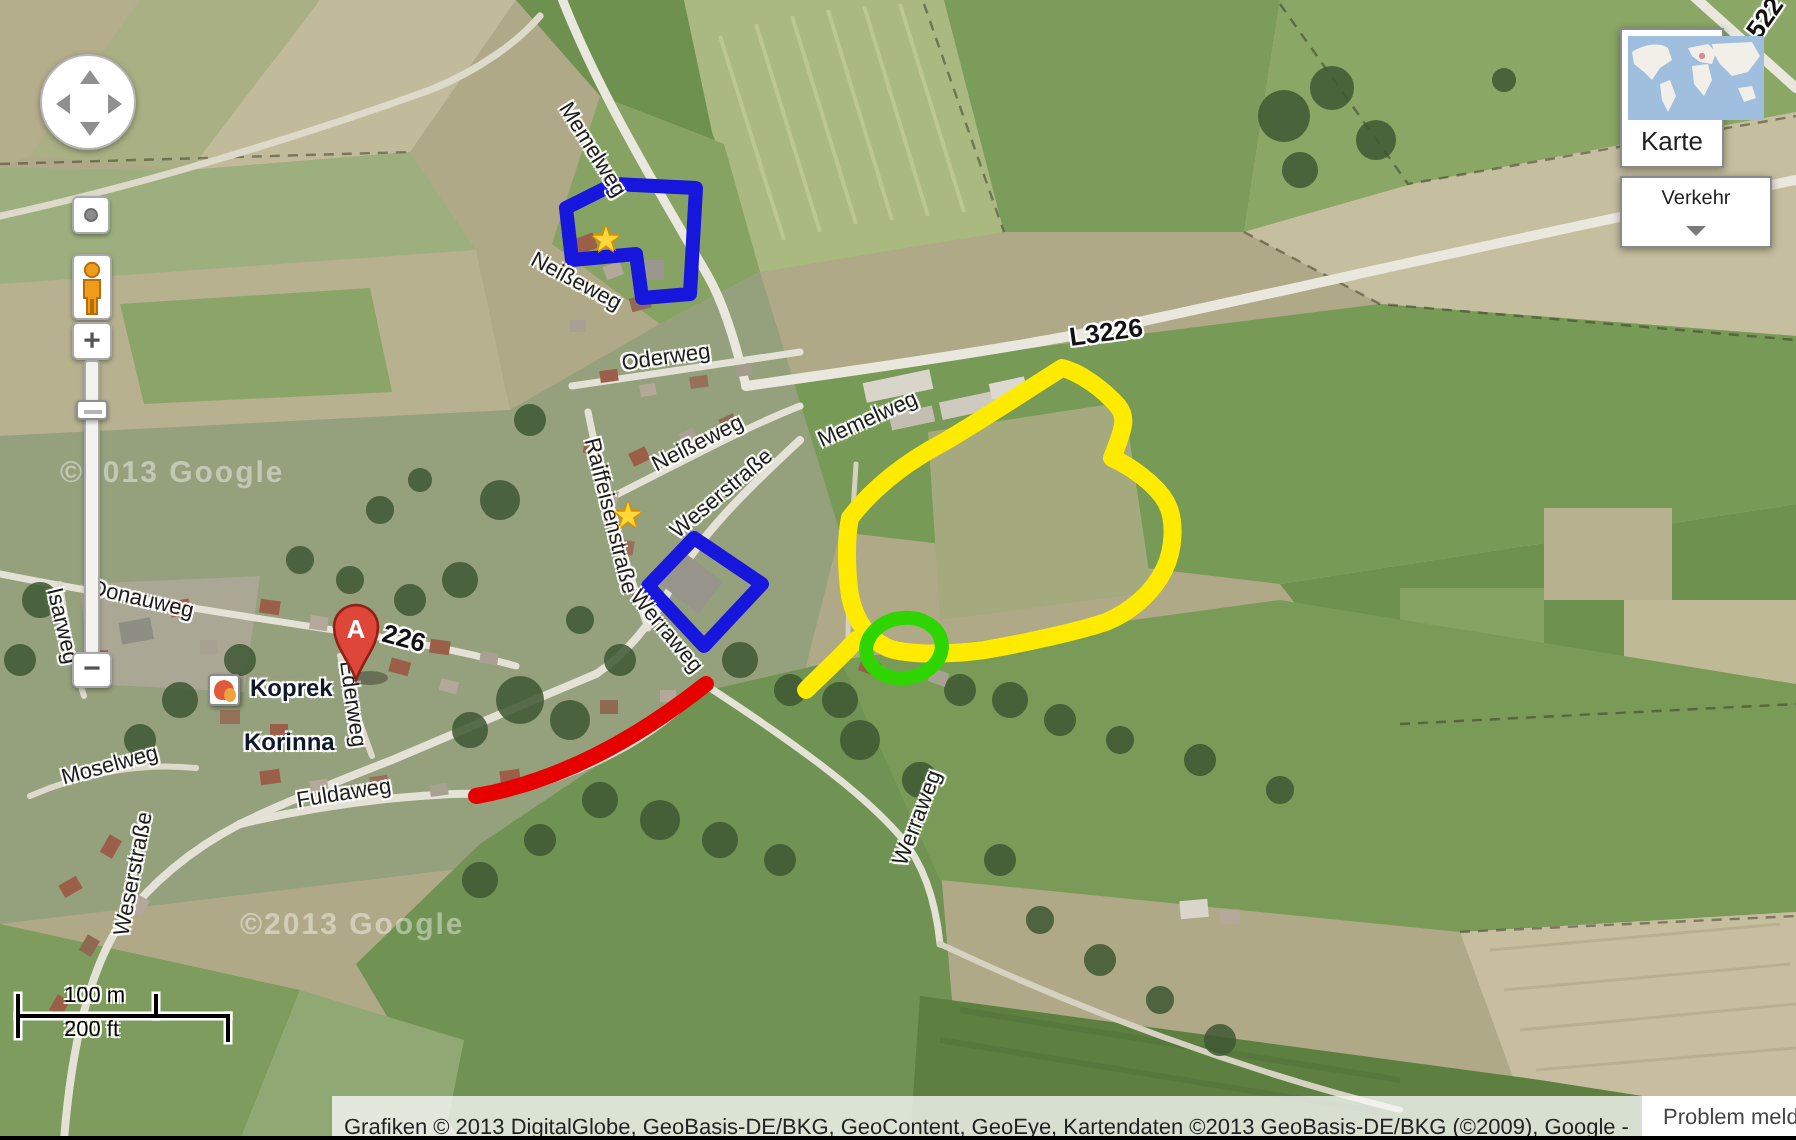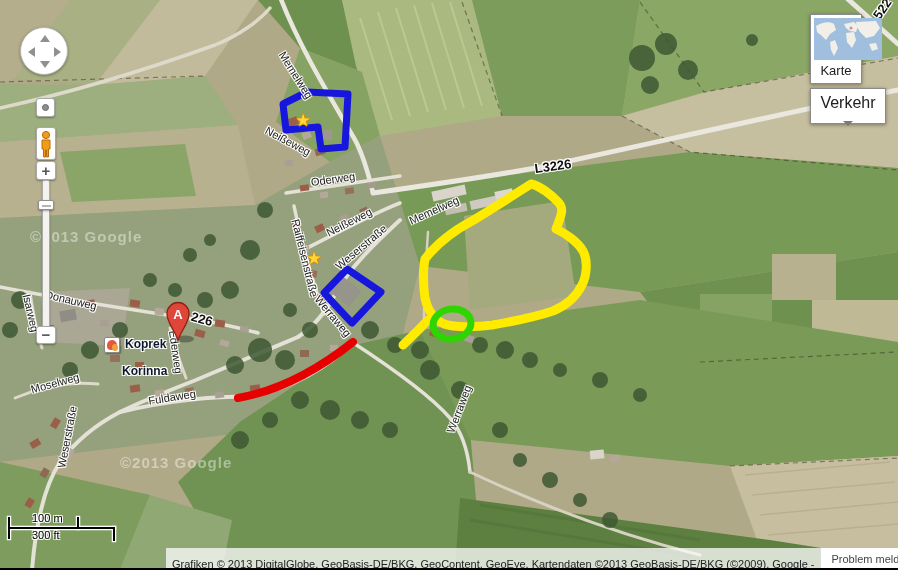--- a/index.html
+++ b/index.html
@@ -50,25 +50,25 @@
   .zoom-handle::after{content:"";position:absolute;left:3px;top:4px;width:9px;height:2px;background:#b5b5b5;}
   .btn-minus{left:36px;top:326px;width:20px;height:18px;font:bold 15px "Liberation Sans",sans-serif;color:#555;text-align:center;line-height:15px;}
 
   
   .layer-panel{position:absolute;left:810px;top:14px;width:52px;background:#fff;border:1px solid #8b8b8b;
     box-shadow:0 1px 4px rgba(0,0,0,.4);padding:3px;cursor:pointer;}
   .layer-panel .thumb{display:block;width:68px;height:42px;}
   .layer-panel .lbl{display:block;text-align:center;font-size:13px;color:#202020;padding:3px 0 2px;}
   .verkehr-btn{position:absolute;left:810px;top:88px;width:76px;height:36px;background:#fff;border:1px solid #8b8b8b;
     box-shadow:0 1px 4px rgba(0,0,0,.4);text-align:center;cursor:pointer;}
-  .verkehr-btn .lbl{display:block;font-size:16px;color:#202020;padding-top:5px;}
+  .verkehr-btn .lbl{display:block;font-size:10px;color:#202020;padding-top:5px;}
   .chev{display:inline-block;width:0;height:0;border-left:5px solid transparent;border-right:5px solid transparent;border-top:5px solid #7a7a7a;margin-top:2px;}
 
   
-  .scalebar{position:absolute;left:6px;top:512px;width:120px;height:36px;pointer-events:none;text-decoration:underline;}
+  .scalebar{position:absolute;left:6px;top:492px;width:120px;height:36px;pointer-events:none;text-decoration:underline;}
   .scalebar .txt{position:absolute;font-size:11px;color:#000;
     text-shadow:-1px -1px 0 #fff,1px -1px 0 #fff,-1px 1px 0 #fff,1px 1px 0 #fff;}
   .scalebar .m{left:26px;top:0px;}
   .scalebar .ft{left:26px;top:17px;}
 
   
   .attr-bar{position:absolute;left:166px;top:548px;width:732px;height:22px;
     background:rgba(250,250,250,.78);display:flex;align-items:flex-end;font-size:11px;color:#222;}
   .attr-text{padding:0 6px;white-space:nowrap;}
   .report-btn{background:#fff;height:22px;line-height:22px;padding:0 10px;color:#444;white-space:nowrap;cursor:pointer;border-left:1px solid #ddd;}
@@ -367,21 +367,21 @@
           <line x1="108" y1="16" x2="108" y2="28"></line>
       </g>
       <g stroke="#000" stroke-width="2" stroke-linecap="square">
         <line x1="3" y1="6" x2="3" y2="26"></line>
           <line x1="3" y1="16" x2="108" y2="16"></line>
         <line x1="72" y1="6" x2="72" y2="16"></line>
           <line x1="108" y1="16" x2="108" y2="28"></line>
       </g>
     </svg>
     <span class="txt m">100 m</span>
-    <span class="txt ft">300 ft</span>
+    <span class="txt ft">200 ft</span>
   </div>
 
   <div class="attr-bar">
     <span class="attr-text">Grafiken © 2013 DigitalGlobe, GeoBasis-DE/BKG, GeoContent, GeoEye, Kartendaten ©2013 GeoBasis-DE/BKG (©2009), Google -</span>
     <span class="report-btn">Problem melden</span>
 
   </div>
 
 </div>
 

